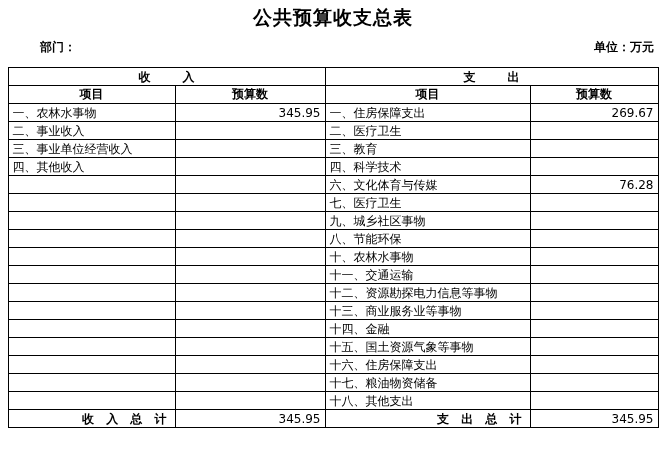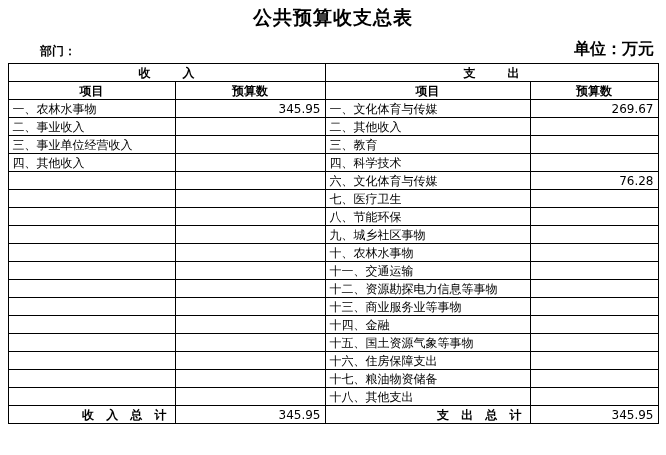--- a/index.html
+++ b/index.html
@@ -32,26 +32,26 @@
   .meta-row {
     display: flex;
     justify-content: space-between;
     align-items: flex-end;
     padding: 4px 8px 3px 40px;
     font-size: 12px;
     font-weight: bold;
     gap: 18px;
   }
   .meta-left { font-size: 12px; font-weight: bold; }
-  .meta-right { font-size: 16px; font-weight: bold; padding-right: 4px; }
+  .meta-right { font-size: 12px; font-weight: bold; padding-right: 4px; }
 
   table.budget {
     border-collapse: collapse;
     width: 650px;
-    margin: 0 auto;
+    margin: 8px auto;
     table-layout: fixed;
   }
   table.budget td {
     border: 1px solid #000000;
     height: 18px;
     font-size: 12px;
     padding: 0 4px;
     vertical-align: middle;
     line-height: 16px;
   }
@@ -64,20 +64,21 @@
     text-align: center;
     font-weight: bold;
     letter-spacing: 10px;
     text-indent: 10px;
     height: 20px;
   }
   .col-head {
     text-align: center;
     font-weight: bold;
     height: 19px;
+    font-family: Liberation Mono, monospace;
   }
   .item { text-align: left; }
   .num { text-align: right; padding-right: 6px; }
   .total {
     text-align: right;
     font-weight: bold;
     letter-spacing: 4px;
     text-indent: 4px;
   }
   .total-num { text-align: right; font-weight: normal; padding-right: 6px; }
@@ -110,27 +111,27 @@
       <tr>
         <td class="col-head">项目</td>
         <td class="col-head">预算数</td>
         <td class="col-head">项目</td>
         <td class="col-head">预算数</td>
       </tr>
 
       <tr>
         <td class="item">一、农林水事物</td>
         <td class="num">345.95</td>
-        <td class="item">一、文化体育与传媒</td>
+        <td class="item">一、住房保障支出</td>
         <td class="num">269.67</td>
       </tr>
       <tr>
         <td class="item">二、事业收入</td>
         <td class="num"></td>
-        <td class="item">二、其他收入</td>
+        <td class="item">二、医疗卫生</td>
         <td class="num"></td>
       </tr>
       <tr>
         <td class="item">三、事业单位经营收入</td>
         <td class="num"></td>
         <td class="item">三、教育</td>
         <td class="num"></td>
       </tr>
       <tr>
         <td class="item">四、其他收入</td>
@@ -146,27 +147,27 @@
       </tr>
       <tr>
         <td class="item blank"></td>
         <td class="num"></td>
         <td class="item">七、医疗卫生</td>
         <td class="num"></td>
       </tr>
       <tr>
         <td class="item blank"></td>
         <td class="num"></td>
+        <td class="item">九、城乡社区事物</td>
+        <td class="num"></td>
+      </tr>
+      <tr>
+        <td class="item blank"></td>
+        <td class="num"></td>
         <td class="item">八、节能环保</td>
-        <td class="num"></td>
-      </tr>
-      <tr>
-        <td class="item blank"></td>
-        <td class="num"></td>
-        <td class="item">九、城乡社区事物</td>
         <td class="num"></td>
       </tr>
       <tr>
         <td class="item blank"></td>
         <td class="num"></td>
         <td class="item">十、农林水事物</td>
         <td class="num"></td>
       </tr>
       <tr>
         <td class="item blank"></td>

